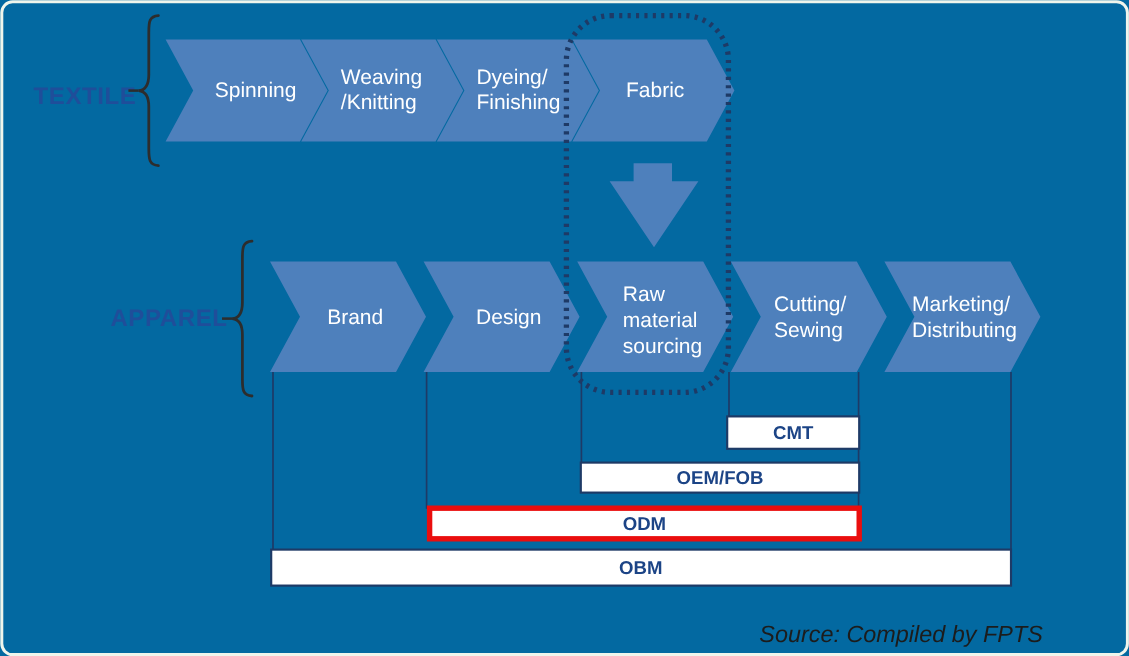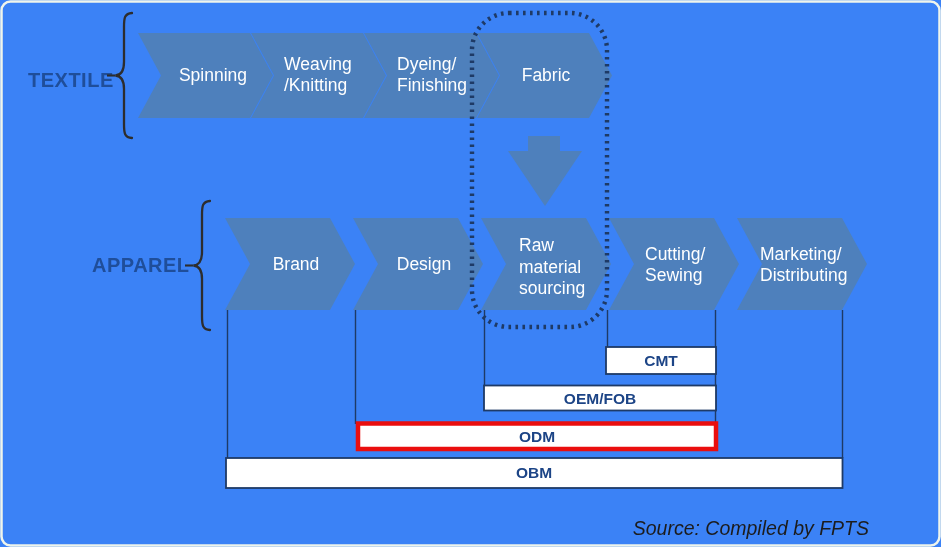--- a/index.html
+++ b/index.html
@@ -1,16 +1,16 @@
 <!DOCTYPE html>
 <html style="--chevron-blue: #4E80BC; --navy-line: #1E3A66; --box-text-navy: #1C4486; --section-label-blue: #1F4E9A; --highlight-red: #EA0E0E; --page-border: #EFF5EC;"><head>
 <meta charset="utf-8">
 <style>
   html,body{margin:0;padding:0;background:#ffffff;}
-  .stage{position:relative;width:941px;height:547px;background:#3b82f6;overflow:hidden;
+  .stage{position:relative;width:941px;height:547px;background:#0369a1;overflow:hidden;
          font-family:"Liberation Sans",sans-serif;}
   svg text{font-family:"Liberation Sans",sans-serif;}
   .chev{fill:var(--chevron-blue,#4E80BC);}
   .chev-label{fill:#ffffff;font-size:17.5px;}
   .section-label{fill:var(--section-label-blue,#1F4E9A);font-size:20px;font-weight:bold;letter-spacing:.5px;}
   .brace{stroke:#2d2d2d;stroke-width:2.3;fill:none;stroke-linecap:round;}
   .tick{stroke:#2d2d2d;stroke-width:2.1;}
   .connector{stroke:var(--navy-line,#1E3A66);stroke-width:1.4;}
   .box{fill:#ffffff;stroke:var(--navy-line,#1E3A66);stroke-width:1.8;}
   .box-red{fill:#ffffff;stroke:var(--highlight-red,#EA0E0E);stroke-width:4.5;}

